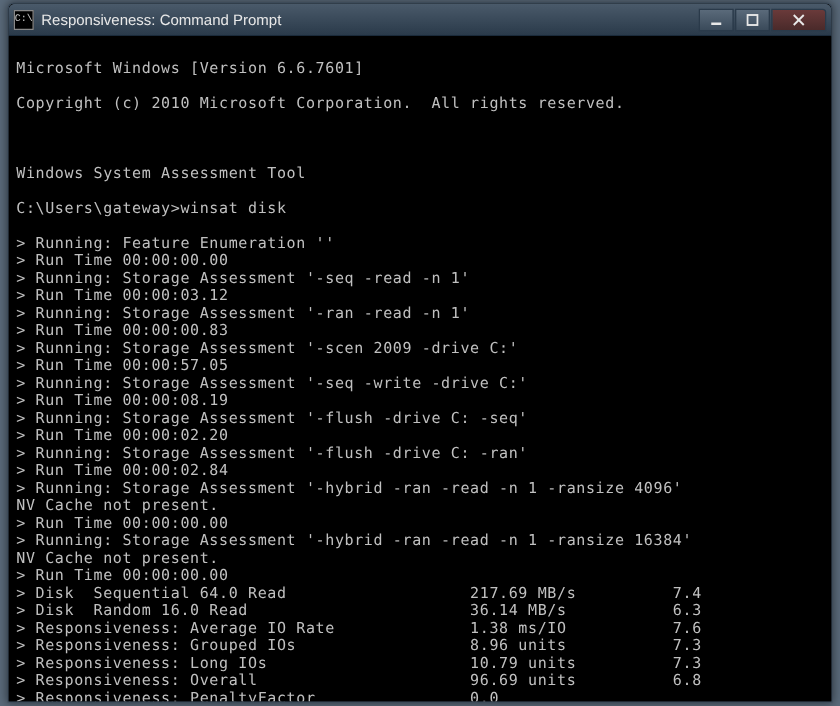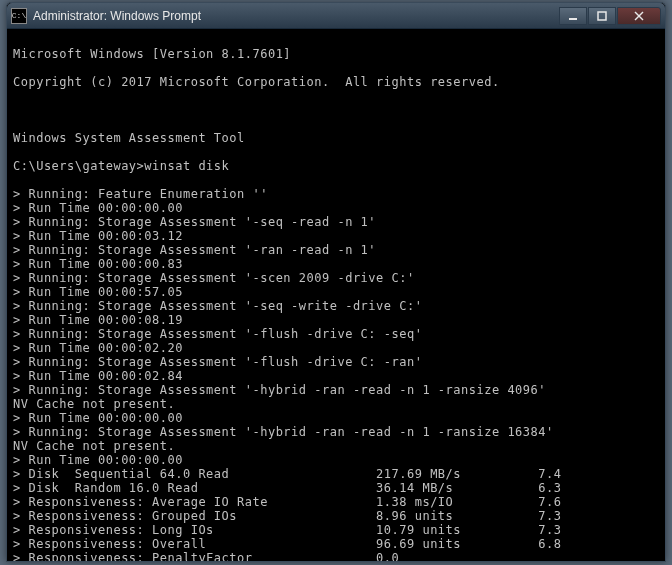--- a/index.html
+++ b/index.html
@@ -85,43 +85,43 @@
   .row { display: block; }
 </style>
 </head>
 <body>
 
 <div class="window">
   <div class="titlebar">
     <div class="app-icon">
       <span>C:\</span>
     </div>
-    <div class="title-text">Administrator: Windows Prompt</div>
+    <div class="title-text">Responsiveness: Command Prompt</div>
     <div class="win-controls">
       <div class="win-btn">
         <svg viewBox="0 0 10 10">
             <line x1="1" y1="8" x2="9" y2="8" stroke="#e8e8e8" stroke-width="2"></line>
           </svg>
       </div>
       <div class="win-btn">
         <svg viewBox="0 0 10 10">
             <rect x="1" y="1" width="8" height="8" fill="none" stroke="#e8e8e8" stroke-width="1.5"></rect>
           </svg>
       </div>
       <div class="win-btn close">
         <svg viewBox="0 0 10 10">
             <line x1="1" y1="1" x2="9" y2="9" stroke="#e8e8e8" stroke-width="1.5"></line>
             <line x1="9" y1="1" x2="1" y2="9" stroke="#e8e8e8" stroke-width="1.5"></line>
           </svg>
       </div>
     </div>
   </div>
   <div class="terminal">
-<span class="row">Microsoft Windows [Version 8.1.7601]</span>
-<span class="row">Copyright (c) 2017 Microsoft Corporation.  All rights reserved.</span>
+<span class="row">Microsoft Windows [Version 6.6.7601]</span>
+<span class="row">Copyright (c) 2010 Microsoft Corporation.  All rights reserved.</span>
 <span class="row"> </span>
 <span class="row">Windows System Assessment Tool</span>
 <span class="row">C:\Users\gateway&gt;winsat disk</span>
 <span id="lines-container"><span class="row">&gt; Running: Feature Enumeration ''</span><span class="row">&gt; Run Time 00:00:00.00</span><span class="row">&gt; Running: Storage Assessment '-seq -read -n 1'</span><span class="row">&gt; Run Time 00:00:03.12</span><span class="row">&gt; Running: Storage Assessment '-ran -read -n 1'</span><span class="row">&gt; Run Time 00:00:00.83</span><span class="row">&gt; Running: Storage Assessment '-scen 2009 -drive C:'</span><span class="row">&gt; Run Time 00:00:57.05</span><span class="row">&gt; Running: Storage Assessment '-seq -write -drive C:'</span><span class="row">&gt; Run Time 00:00:08.19</span><span class="row">&gt; Running: Storage Assessment '-flush -drive C: -seq'</span><span class="row">&gt; Run Time 00:00:02.20</span><span class="row">&gt; Running: Storage Assessment '-flush -drive C: -ran'</span><span class="row">&gt; Run Time 00:00:02.84</span><span class="row">&gt; Running: Storage Assessment '-hybrid -ran -read -n 1 -ransize 4096'</span><span class="row">NV Cache not present.</span><span class="row">&gt; Run Time 00:00:00.00</span><span class="row">&gt; Running: Storage Assessment '-hybrid -ran -read -n 1 -ransize 16384'</span><span class="row">NV Cache not present.</span><span class="row">&gt; Run Time 00:00:00.00</span><span class="row">&gt; Disk  Sequential 64.0 Read                   217.69 MB/s          7.4</span><span class="row">&gt; Disk  Random 16.0 Read                       36.14 MB/s           6.3</span><span class="row">&gt; Responsiveness: Average IO Rate              1.38 ms/IO           7.6</span><span class="row">&gt; Responsiveness: Grouped IOs                  8.96 units           7.3</span><span class="row">&gt; Responsiveness: Long IOs                     10.79 units          7.3</span><span class="row">&gt; Responsiveness: Overall                      96.69 units          6.8</span><span class="row">&gt; Responsiveness: PenaltyFactor                0.0</span></span>
 
 
   </div>
 </div>
 
 </body></html>

